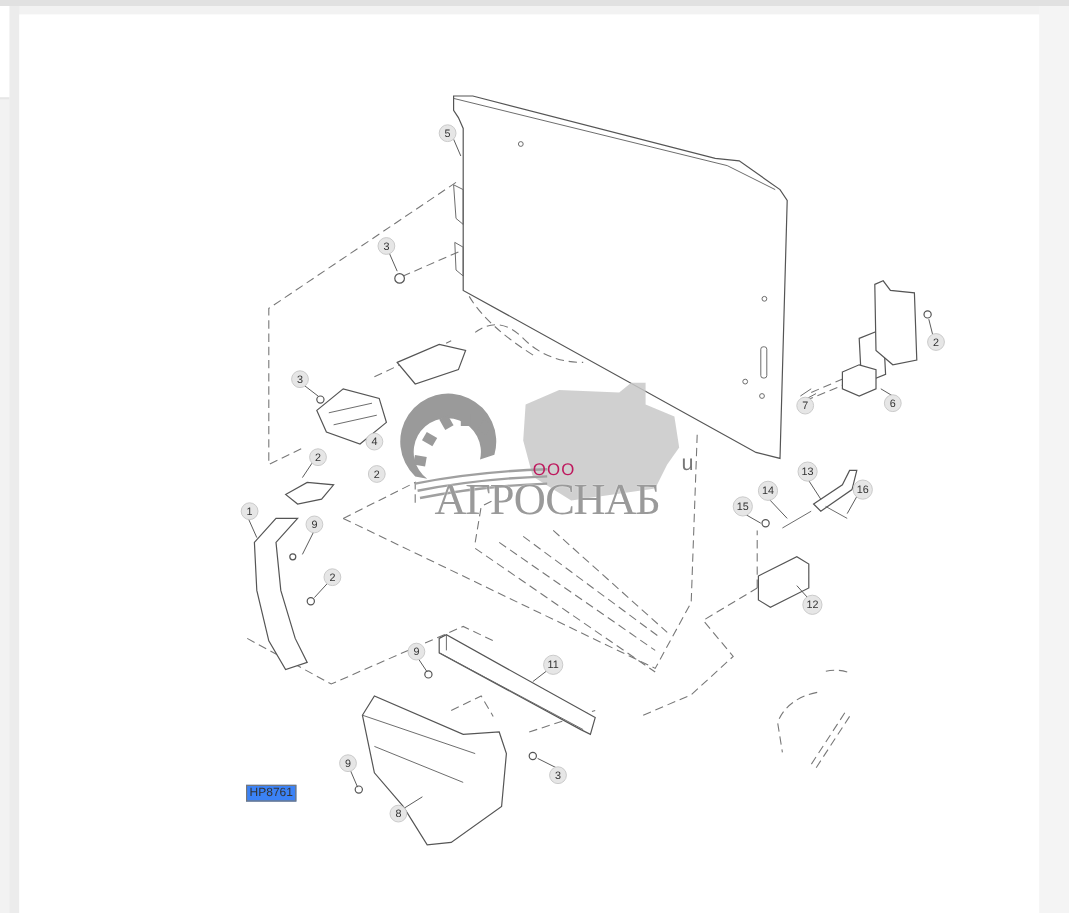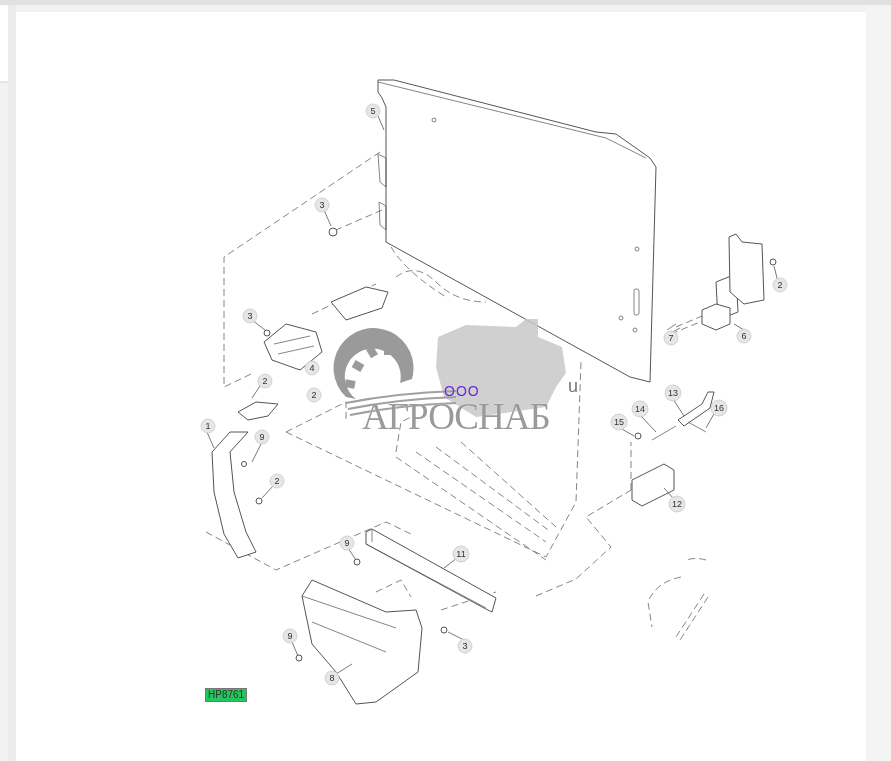--- a/index.html
+++ b/index.html
@@ -33,32 +33,32 @@
   .callout-circle { fill: #e6e6e6; stroke: #c9c9c9; stroke-width: 0.8; }
   .callout-text {
     font-family: "Liberation Sans", sans-serif; font-size: 9px; fill: #333;
     text-anchor: middle; dominant-baseline: central;
   }
   .part { fill: #ffffff; stroke: #555; stroke-width: 1; }
   .part-thin { fill: none; stroke: #666; stroke-width: 0.8; }
   .dash { fill: none; stroke: #777; stroke-width: 0.9; stroke-dasharray: 7 4; }
   .leader { stroke: #555; stroke-width: 0.8; fill: none; }
   .diagram-code {
-    position: absolute; left: 189px; top: 676px;
+    position: absolute; left: 189px; top: 642px;
     border: 1px solid #777; padding: 0 2px;
     font-size: 10px; color: #333; line-height: 12px;
-    background: #22c55e;
+    background: #3b82f6;
   }
   .watermark {
     position: absolute; left: 310px; top: 305px; width: 260px; height: 140px;
     pointer-events: none;
   }
   .wm-company {
     position: absolute; left: 118px; top: 66px; font-size: 14px;
-    color: #6d28d9; letter-spacing: 1px;
+    color: #be185d; letter-spacing: 1px;
     font-family: "Liberation Sans", sans-serif;
   }
   .wm-brand {
     position: absolute; left: 36px; top: 78px; font-size: 37px;
     color: #9a9a9a; font-family: "Liberation Serif", serif; letter-spacing: -1px;
     text-shadow: 0 0 1px #fff;
   }
   .wm-stray {
     position: absolute; left: 552px; top: 364px; font-size: 18px; color: #777;
     font-family: "Liberation Sans", sans-serif;

